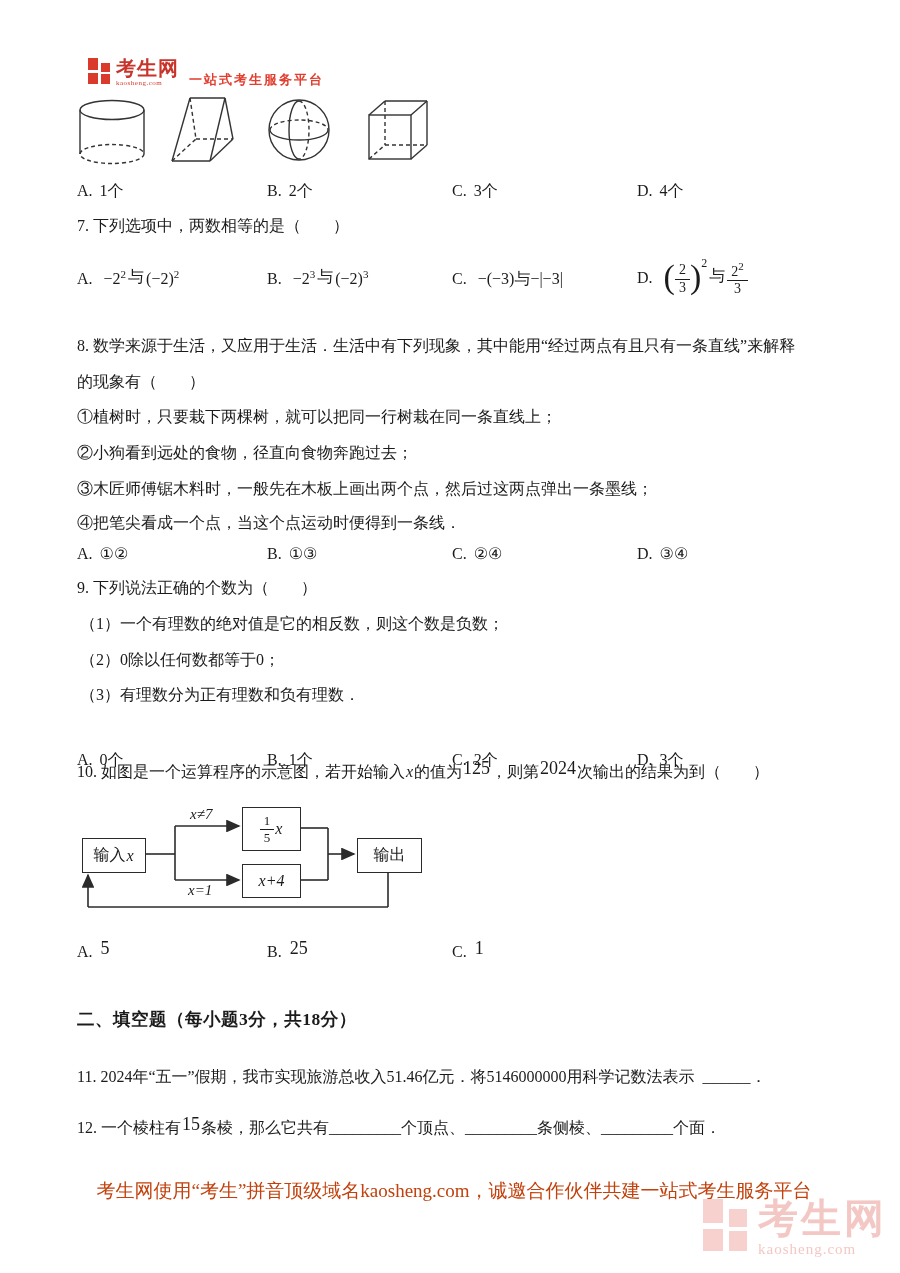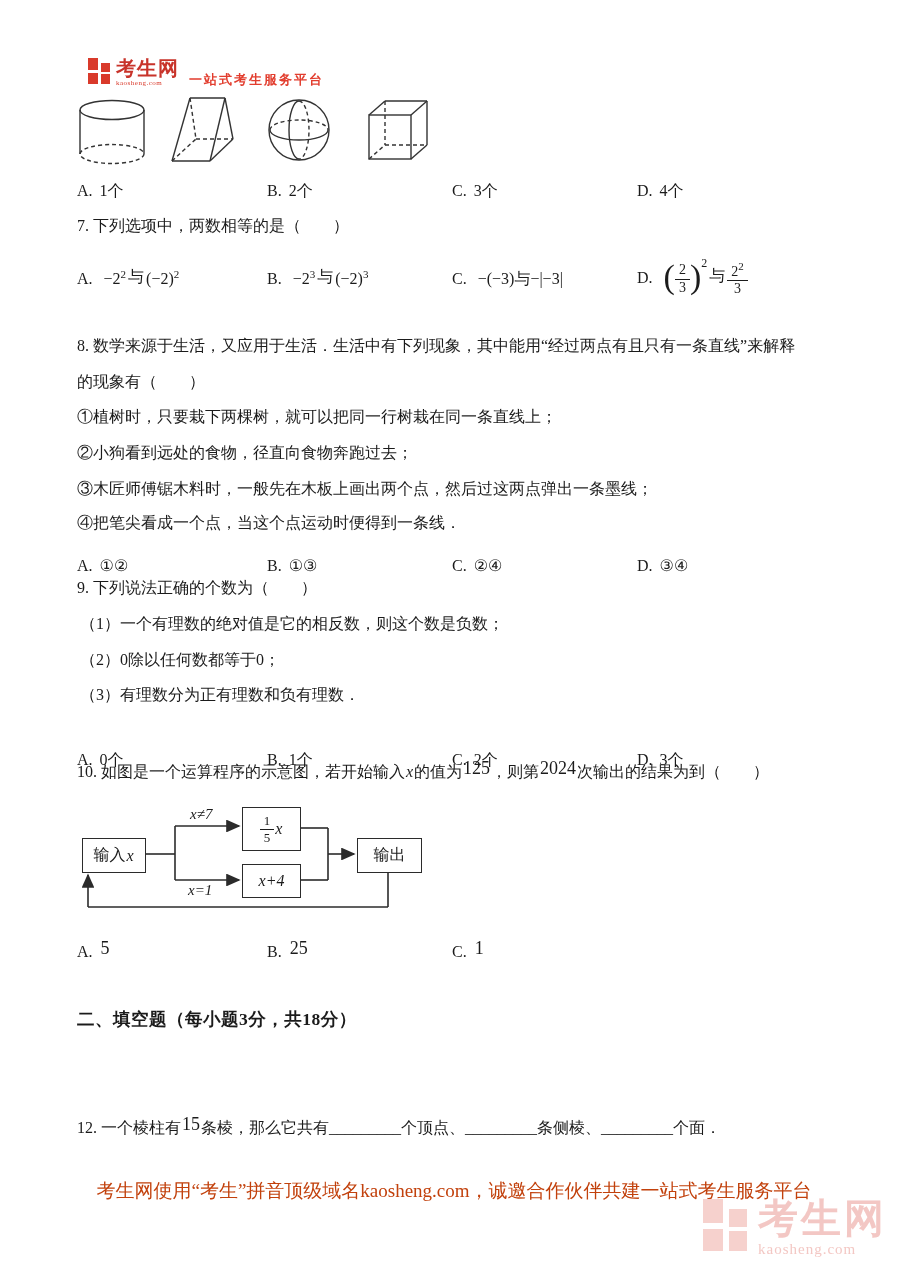--- a/index.html
+++ b/index.html
@@ -164,21 +164,21 @@
       </span>
     </span>
   </div>
 
   <div class="stem nowrap" style="top:336px;">8. 数学来源于生活，又应用于生活．生活中有下列现象，其中能用“经过两点有且只有一条直线”来解释</div>
   <div class="stem nowrap" style="top:372px;">的现象有（　　）</div>
   <div class="stem nowrap" style="top:407px;">①植树时，只要栽下两棵树，就可以把同一行树栽在同一条直线上；</div>
   <div class="stem nowrap" style="top:443px;">②小狗看到远处的食物，径直向食物奔跑过去；</div>
   <div class="stem nowrap" style="top:479px;">③木匠师傅锯木料时，一般先在木板上画出两个点，然后过这两点弹出一条墨线；</div>
   <div class="stem nowrap" style="top:513px;">④把笔尖看成一个点，当这个点运动时便得到一条线．</div>
-  <div class="row" style="top:544px;margin-top:12px;">
+  <div class="row" style="top:544px;">
     <span class="opt"><span class="olabel">A.</span><span>①②</span></span>
     <span class="opt"><span class="olabel">B.</span><span>①③</span></span>
     <span class="opt"><span class="olabel">C.</span><span>②④</span></span>
     <span class="opt"><span class="olabel">D.</span><span>③④</span></span>
   </div>
 
   <div class="stem nowrap" style="top:578px;">9. 下列说法正确的个数为（　　）</div>
   <div class="stem indent1 nowrap" style="top:614px;">（1）一个有理数的绝对值是它的相反数，则这个数是负数；</div>
   <div class="stem indent1 nowrap" style="top:650px;">（2）0除以任何数都等于0；</div>
   <div class="stem indent1 nowrap" style="top:685px;">（3）有理数分为正有理数和负有理数．</div>
@@ -234,20 +234,23 @@
   </div>
 
   <div class="row" style="top:941px;">
     <span class="opt"><span class="olabel">A.</span><span class="mnum">5</span></span>
     <span class="opt"><span class="olabel">B.</span><span class="mnum">25</span></span>
     <span class="opt"><span class="olabel">C.</span><span class="mnum">1</span></span>
   </div>
 
   <div class="stem sec-head nowrap" style="top:1007px;">二、填空题（每小题3分，共18分）</div>
 
+  <div class="stem nowrap" style="top:1067px;">
+    <span>11. 2024年“五一”假期，我市实现旅游总收入51.46亿元．将5146000000用科学记数法表示</span>&nbsp;&nbsp;<span class="blank">______</span><span>．</span>
+  </div>
 
   <div class="stem nowrap" style="top:1117px;">
     <span>12. 一个棱柱有</span><span class="mnum">15</span><span>条棱，那么它共有</span><span class="blank">_________</span><span>个顶点、</span><span class="blank">_________</span><span>条侧棱、</span><span class="blank">_________</span><span>个面．</span>
   </div>
 
   <div class="abs footer nowrap">考生网使用“考生”拼音顶级域名kaosheng.com，诚邀合作伙伴共建一站式考生服务平台</div>
 
   <div class="abs wm">
     <span class="wm-blocks">
       <i class="wb1"></i>

